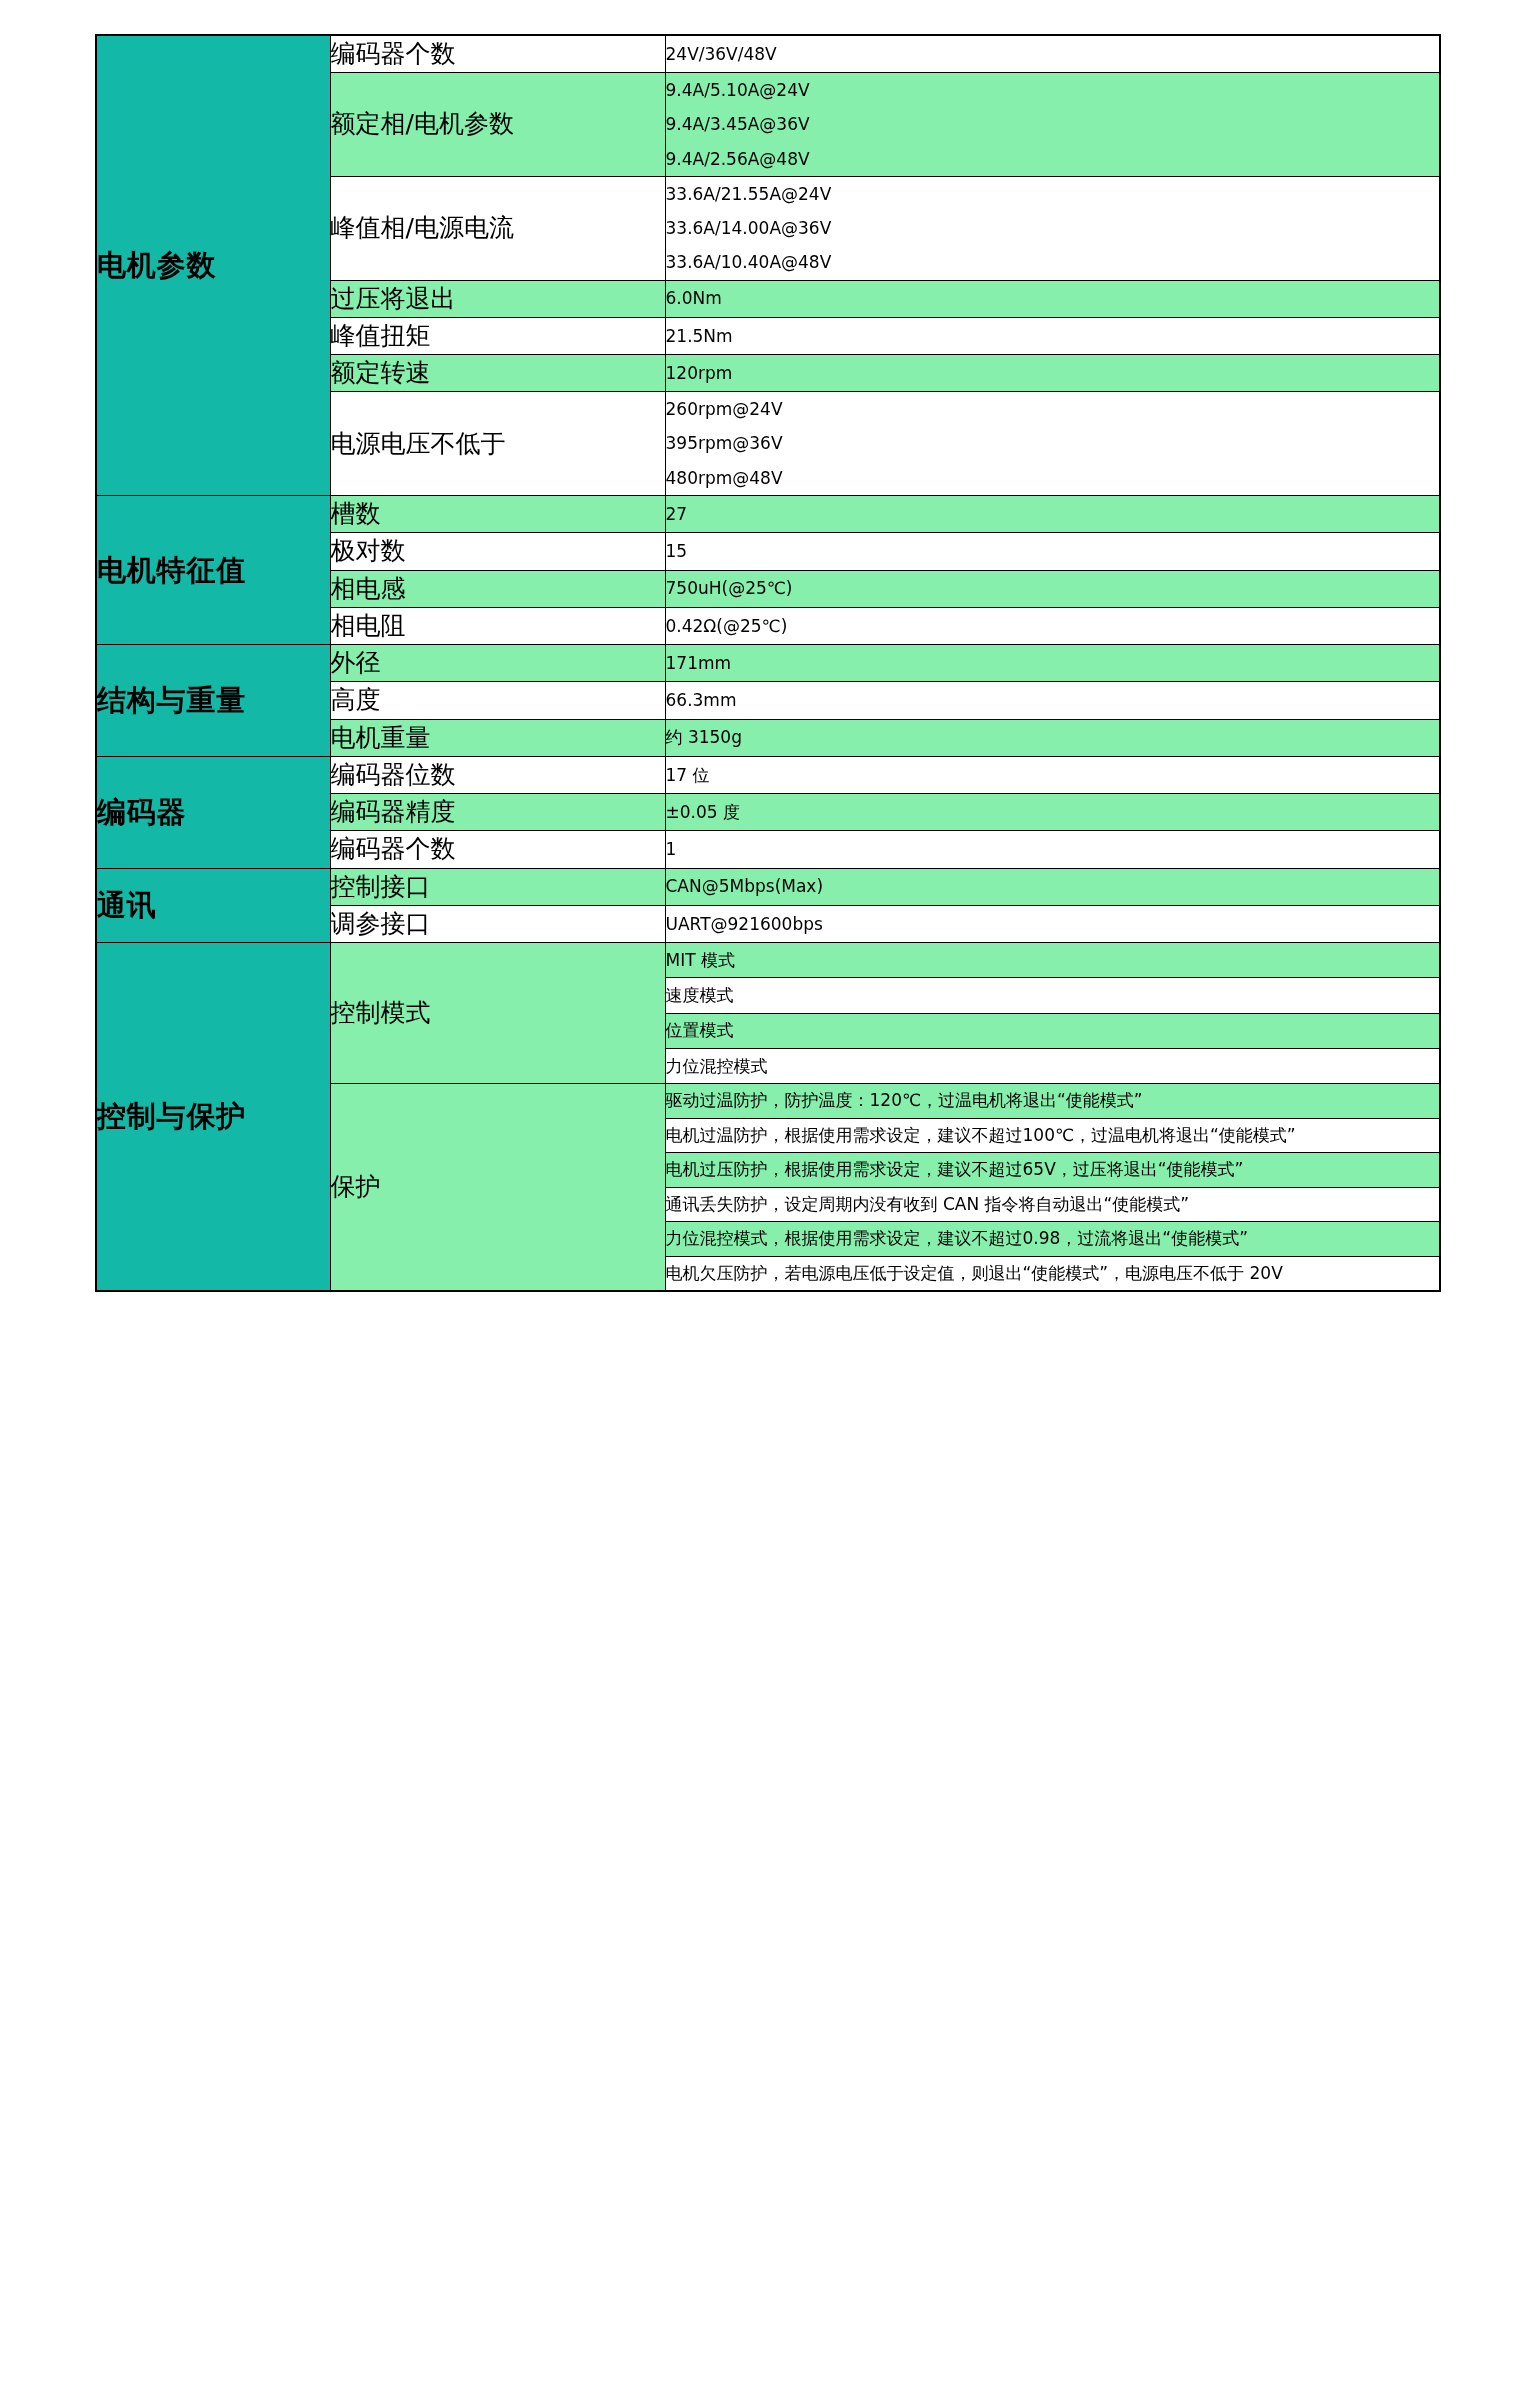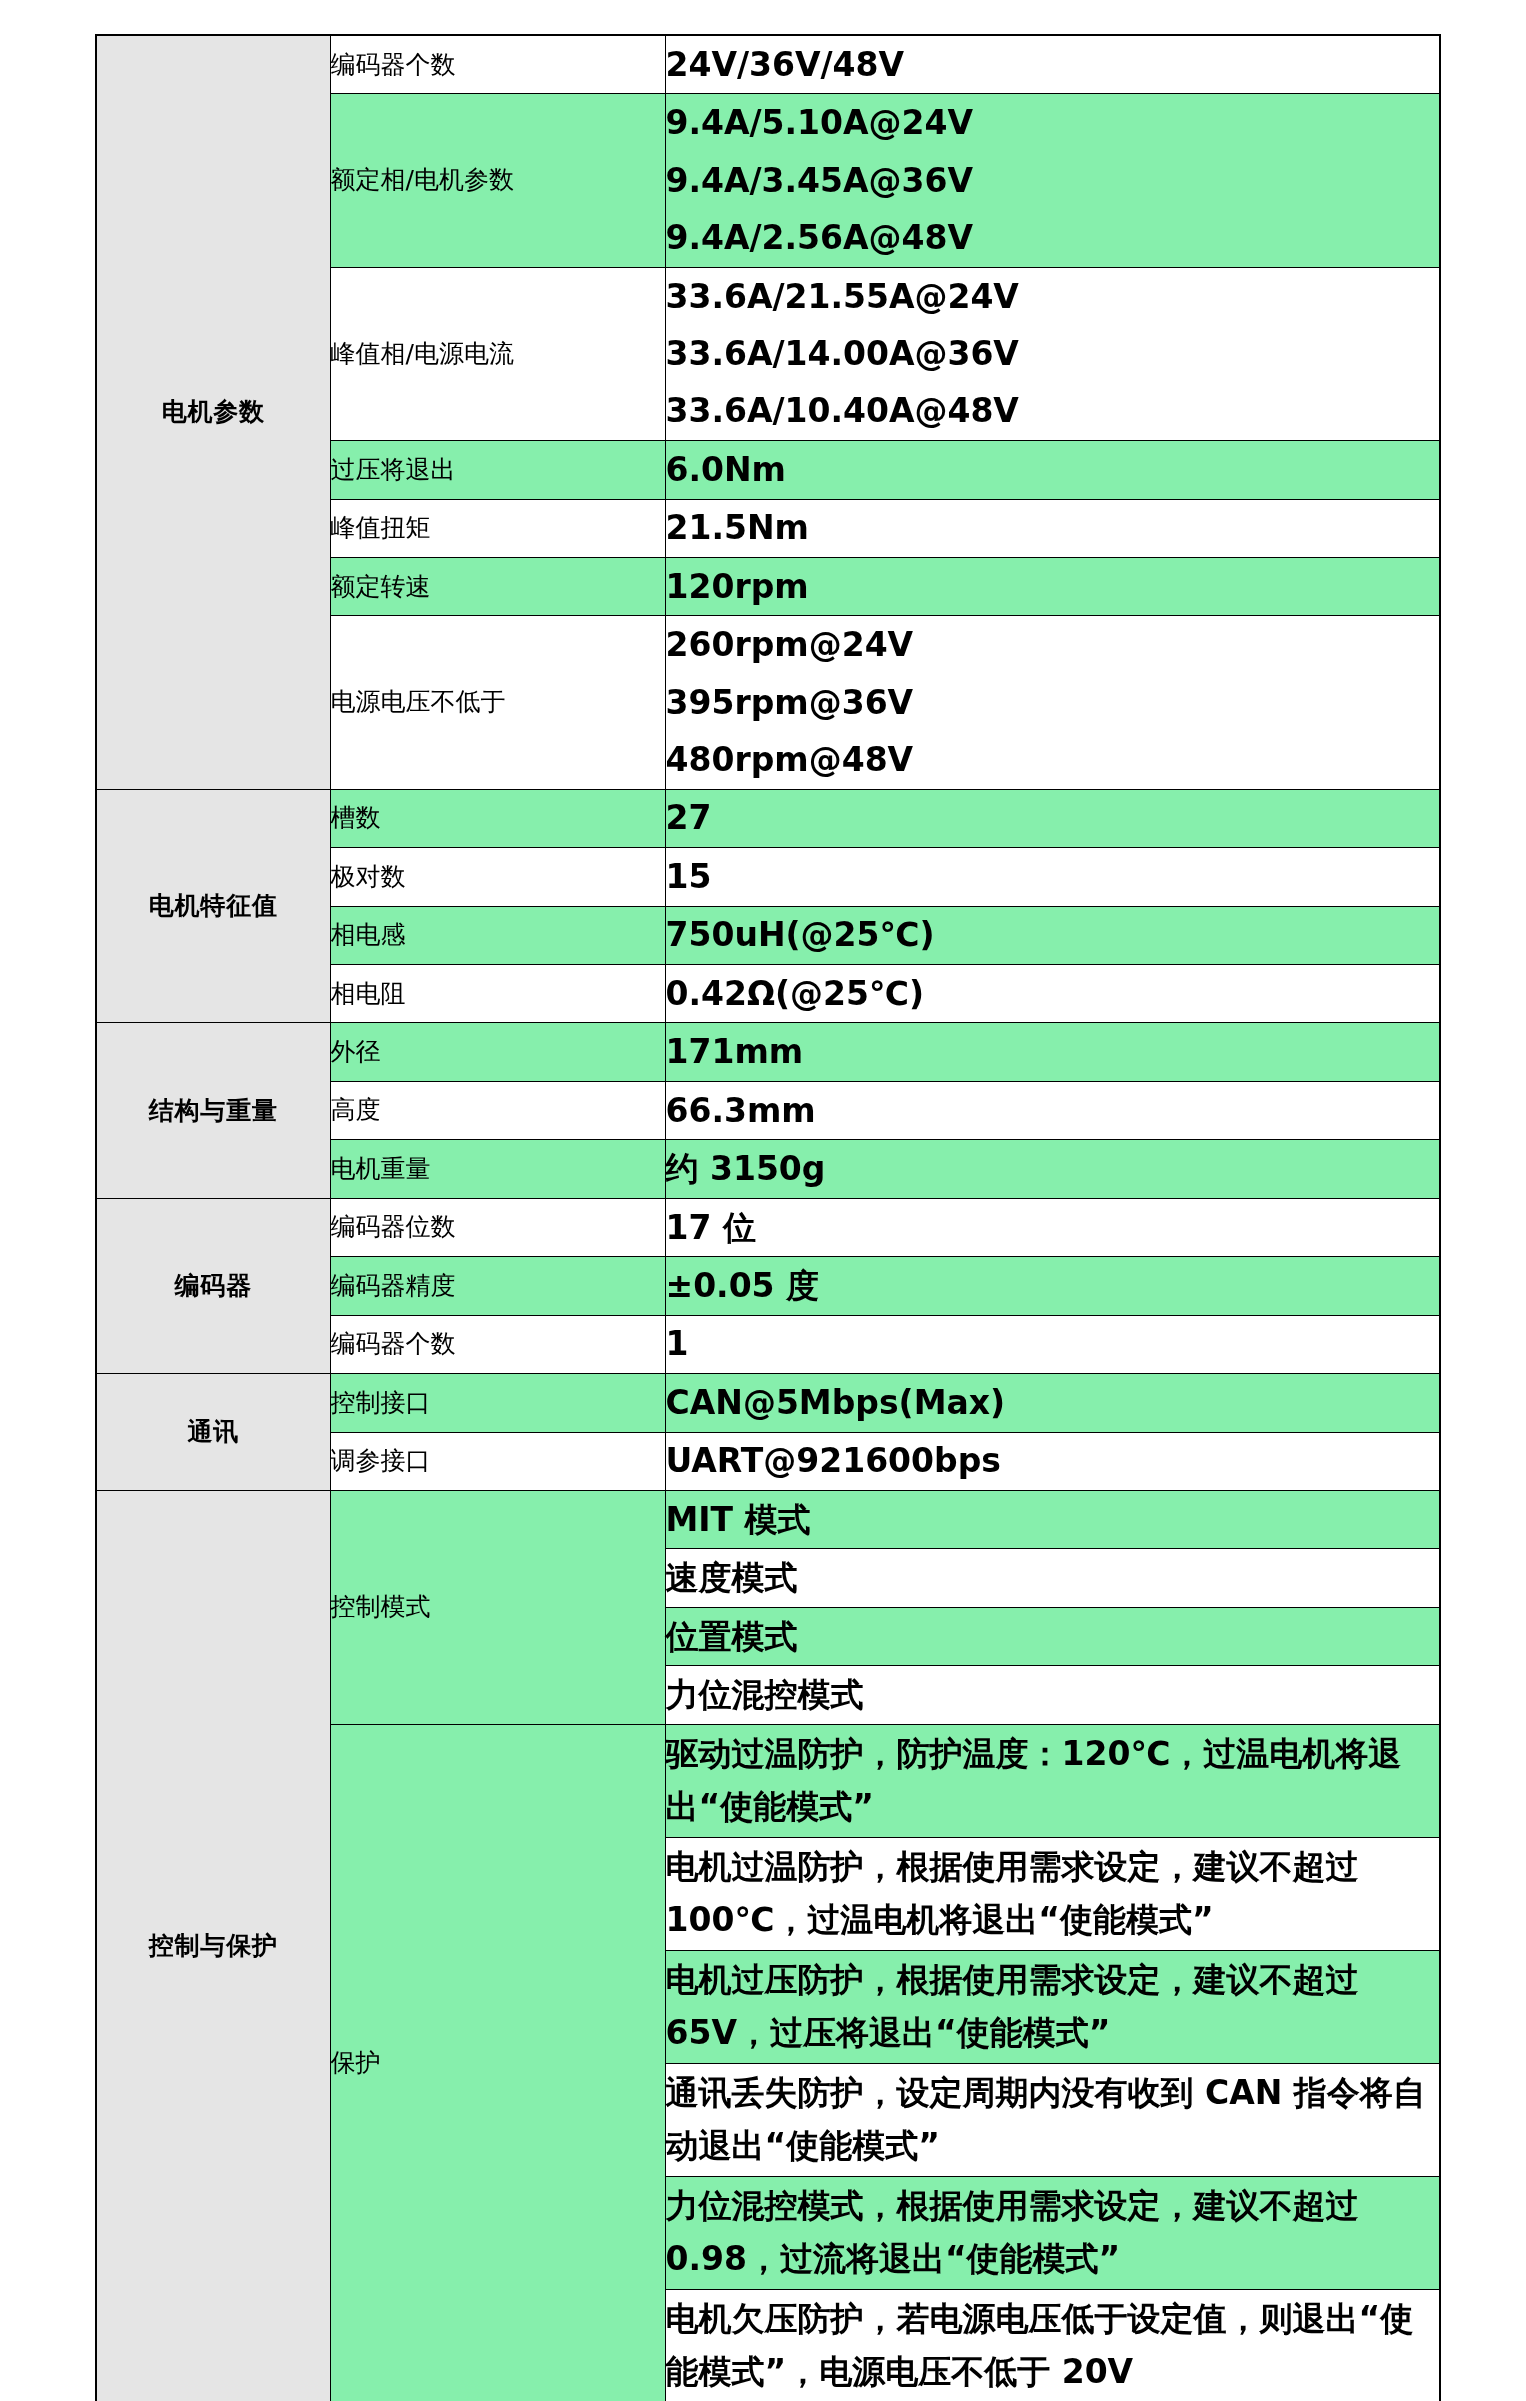--- a/index.html
+++ b/index.html
@@ -26,38 +26,37 @@
   table.spec td {
     border: 1.6px solid #000000;
     vertical-align: middle;
     padding: 0;
   }
   col.c-cat { width: 234px; }
   col.c-param { width: 335px; }
   col.c-val { width: 775px; }
 
   .cat-cell {
-    background: #e5e5e5;
-    text-align: center;
+    background: #14b8a6;
+    text-align: left;
     font-weight: bold;
-    font-size: 25px;
+    font-size: 29px;
     letter-spacing: 0.8px;
     padding: 11.3px 6.5px;
     line-height: 1.35;
   }
   .param-cell {
     padding: 10.5px 18px;
     font-size: 25px;
     line-height: 1.45;
   }
   .val-cell {
     padding: 10.5px 18px;
-    font-size: 33px;
+    font-size: 17px;
     line-height: 1.45;
-    font-weight: bold;
   }
   .val-cell .line {
     display: block;
     padding: 4.8px 0;
     white-space: nowrap;
   }
   .val-cell .para {
     display: block;
     padding: 3.2px 0;
     line-height: 1.6;

